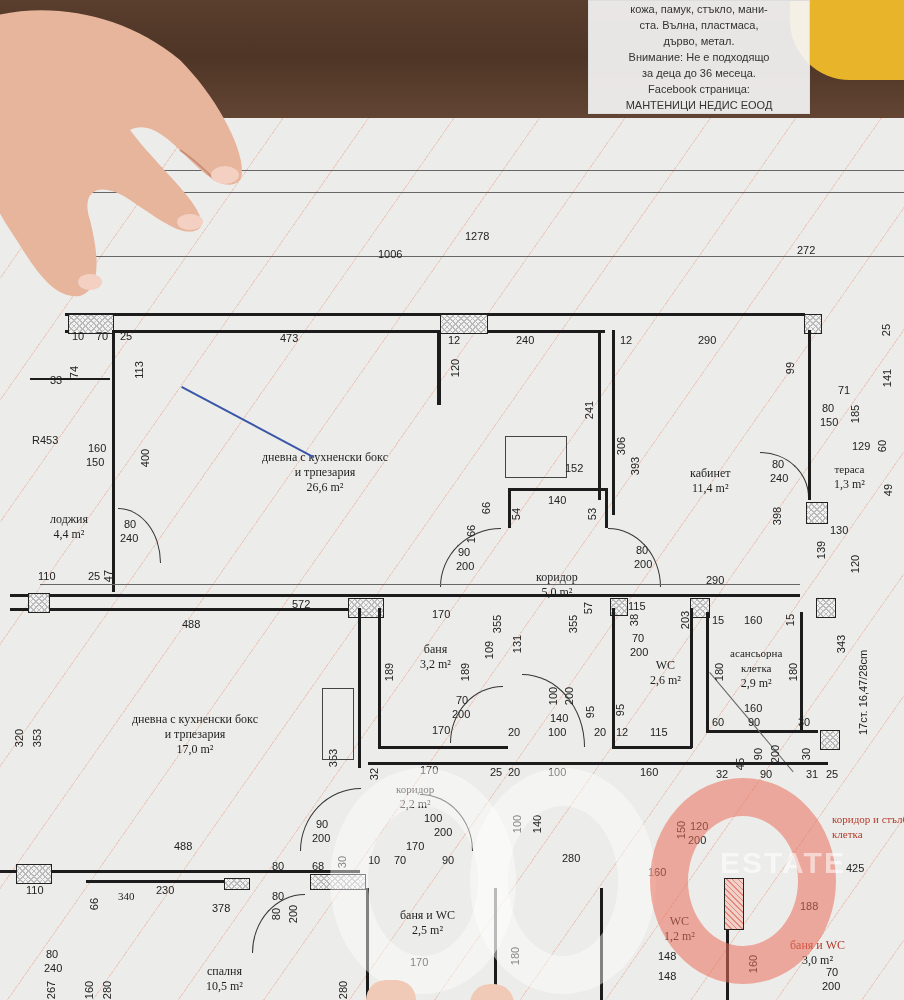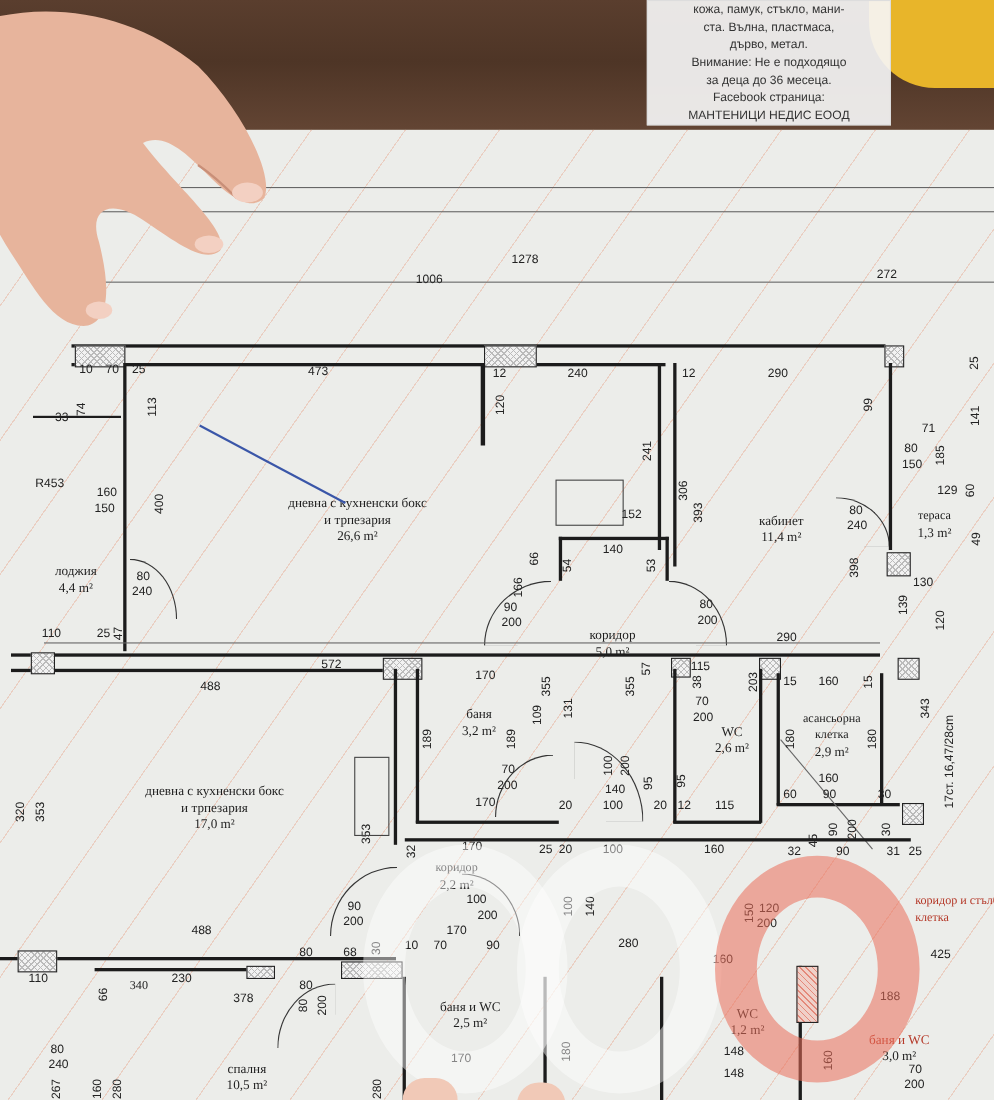--- a/index.html
+++ b/index.html
@@ -339,20 +339,21 @@
     <div>баня и WC</div>
     <div class="area" style="color:#222;">3,0 m²</div>
   </div>
   <div class="dim v" style="left:744px;top:840px;">160</div>
   <div class="dim" style="left:826px;top:848px;">70</div>
   <div class="dim" style="left:822px;top:862px;">200</div>
 
   <div class="wm-ring" style="left:330px;top:650px;width:110px;height:150px;"></div>
   <div class="wm-ring" style="left:470px;top:650px;width:110px;height:150px;"></div>
   <div class="wm-ring red" style="left:650px;top:660px;width:110px;height:130px;"></div>
+  <div class="watermark" style="left:720px;top:728px;font-size:30px;letter-spacing:2px;">ESTATE</div>
 
   <div class="finger" style="left:366px;top:862px;width:50px;height:40px;"></div>
   <div class="finger" style="left:470px;top:866px;width:44px;height:40px;"></div>
 </div>
 
 <svg class="abs hand" viewBox="0 0 280 300">
   <path d="M0,20 C60,0 140,10 200,60 C240,100 270,160 260,180 C248,192 230,180 210,160 C190,140 170,120 150,130 C180,170 230,210 220,228 C205,240 180,220 150,200 C120,180 100,190 110,220 C120,260 120,290 100,296 C70,300 50,260 30,230 C10,200 0,170 0,140 Z" fill="#e7b49c"></path>
   <path d="M200,150 C215,160 230,175 235,180" stroke="#c98f78" stroke-width="2" fill="none"></path>
   <ellipse cx="245" cy="175" rx="14" ry="9" fill="#f3d0c2"></ellipse>
   <ellipse cx="210" cy="222" rx="13" ry="8" fill="#f3d0c2"></ellipse>

